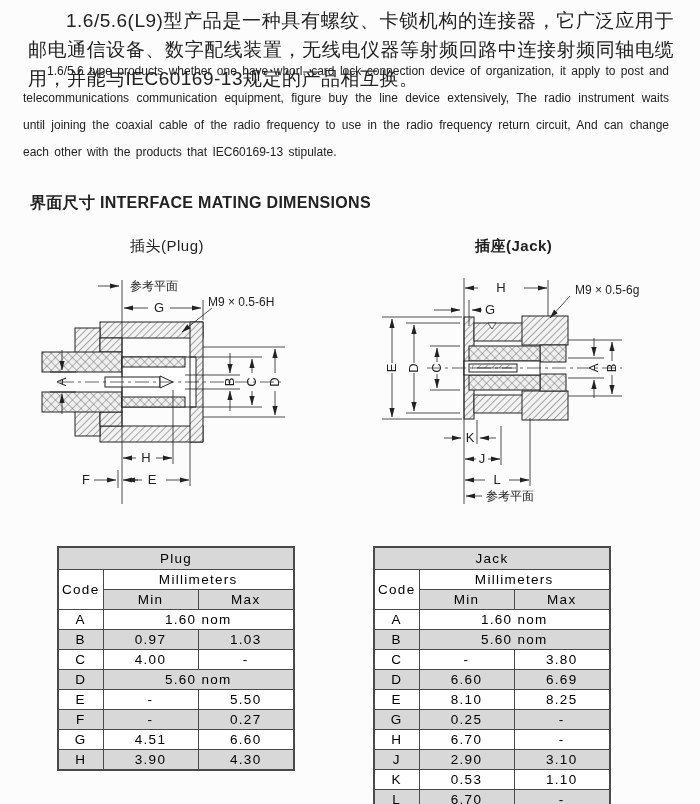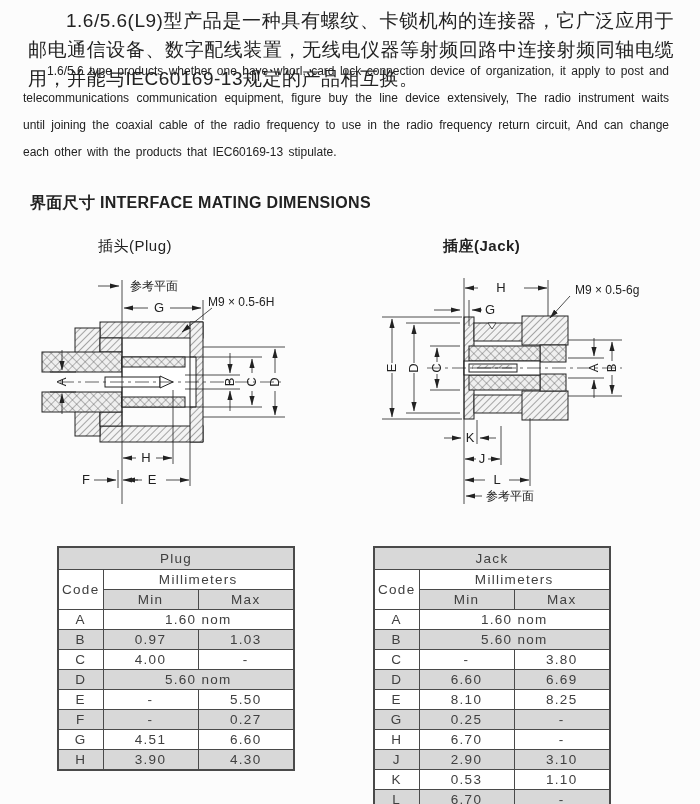--- a/index.html
+++ b/index.html
@@ -6,31 +6,31 @@
   body{
     width:700px;height:804px;position:relative;overflow:hidden;
     background:#fcfcfc;color:#222;
     font-family:"Liberation Sans","DejaVu Sans",sans-serif;
   }
   .abs{position:absolute;}
   .para{text-align:justify;}
   #para-zh{left:28px;top:6px;width:646px;font-size:19px;line-height:29px;text-indent:2em;letter-spacing:.5px;}
   #para-en{left:23px;top:58px;width:646px;font-size:12px;line-height:27px;text-indent:2em;word-spacing:2px;}
   #heading{left:30px;top:193px;font-size:16px;font-weight:bold;letter-spacing:.3px;}
-  .diag-caption{top:237px;font-size:15px;letter-spacing:.5px;}
+  .diag-caption{top:237px;font-size:15px;letter-spacing:.5px;margin-left:32px;}
   #plug-caption{left:98px;}
   #jack-caption{left:443px;font-weight:bold;}
   svg{position:absolute;}
   svg text{font-family:"Liberation Sans","DejaVu Sans",sans-serif;fill:#222;}
   .dimtxt{font-size:13px;}
   .smalltxt{font-size:12px;}
   .dimtable{border-collapse:collapse;table-layout:fixed;width:236px;background:#fff;
     border:2px solid #4a4a4a;position:absolute;}
   .dimtable td{border:1px solid #4a4a4a;text-align:center;vertical-align:middle;
-    font-size:13.5px;letter-spacing:1.3px;height:19px;padding:0;color:#404040;}
+    font-size:13.5px;letter-spacing:1.3px;height:19px;padding:0;color:#000000;}
   .dimtable td.title{height:21px;}
   #plug-table{left:57px;top:546px;}
   #jack-table{left:373px;top:546px;}
   .shade{background:#d8d8d8;}
 </style>
 </head>
 <body>
 
 <div class="abs para" id="para-zh">1.6/5.6(L9)型产品是一种具有螺纹、卡锁机构的连接器，它广泛应用于邮电通信设备、数字配线装置，无线电仪器等射频回路中连接射频同轴电缆用，并能与IEC60169-13规定的产品相互换。</div>
 <div class="abs para" id="para-en">1.6/5.6 type products whether one have whorl, card lock connection device of organization, it apply to post and telecommunications communication equipment, figure buy the line device extensively, The radio instrument waits until joining the coaxial cable of the radio frequency to use in the radio frequency return circuit, And can change each other with the products that IEC60169-13 stipulate.</div>

